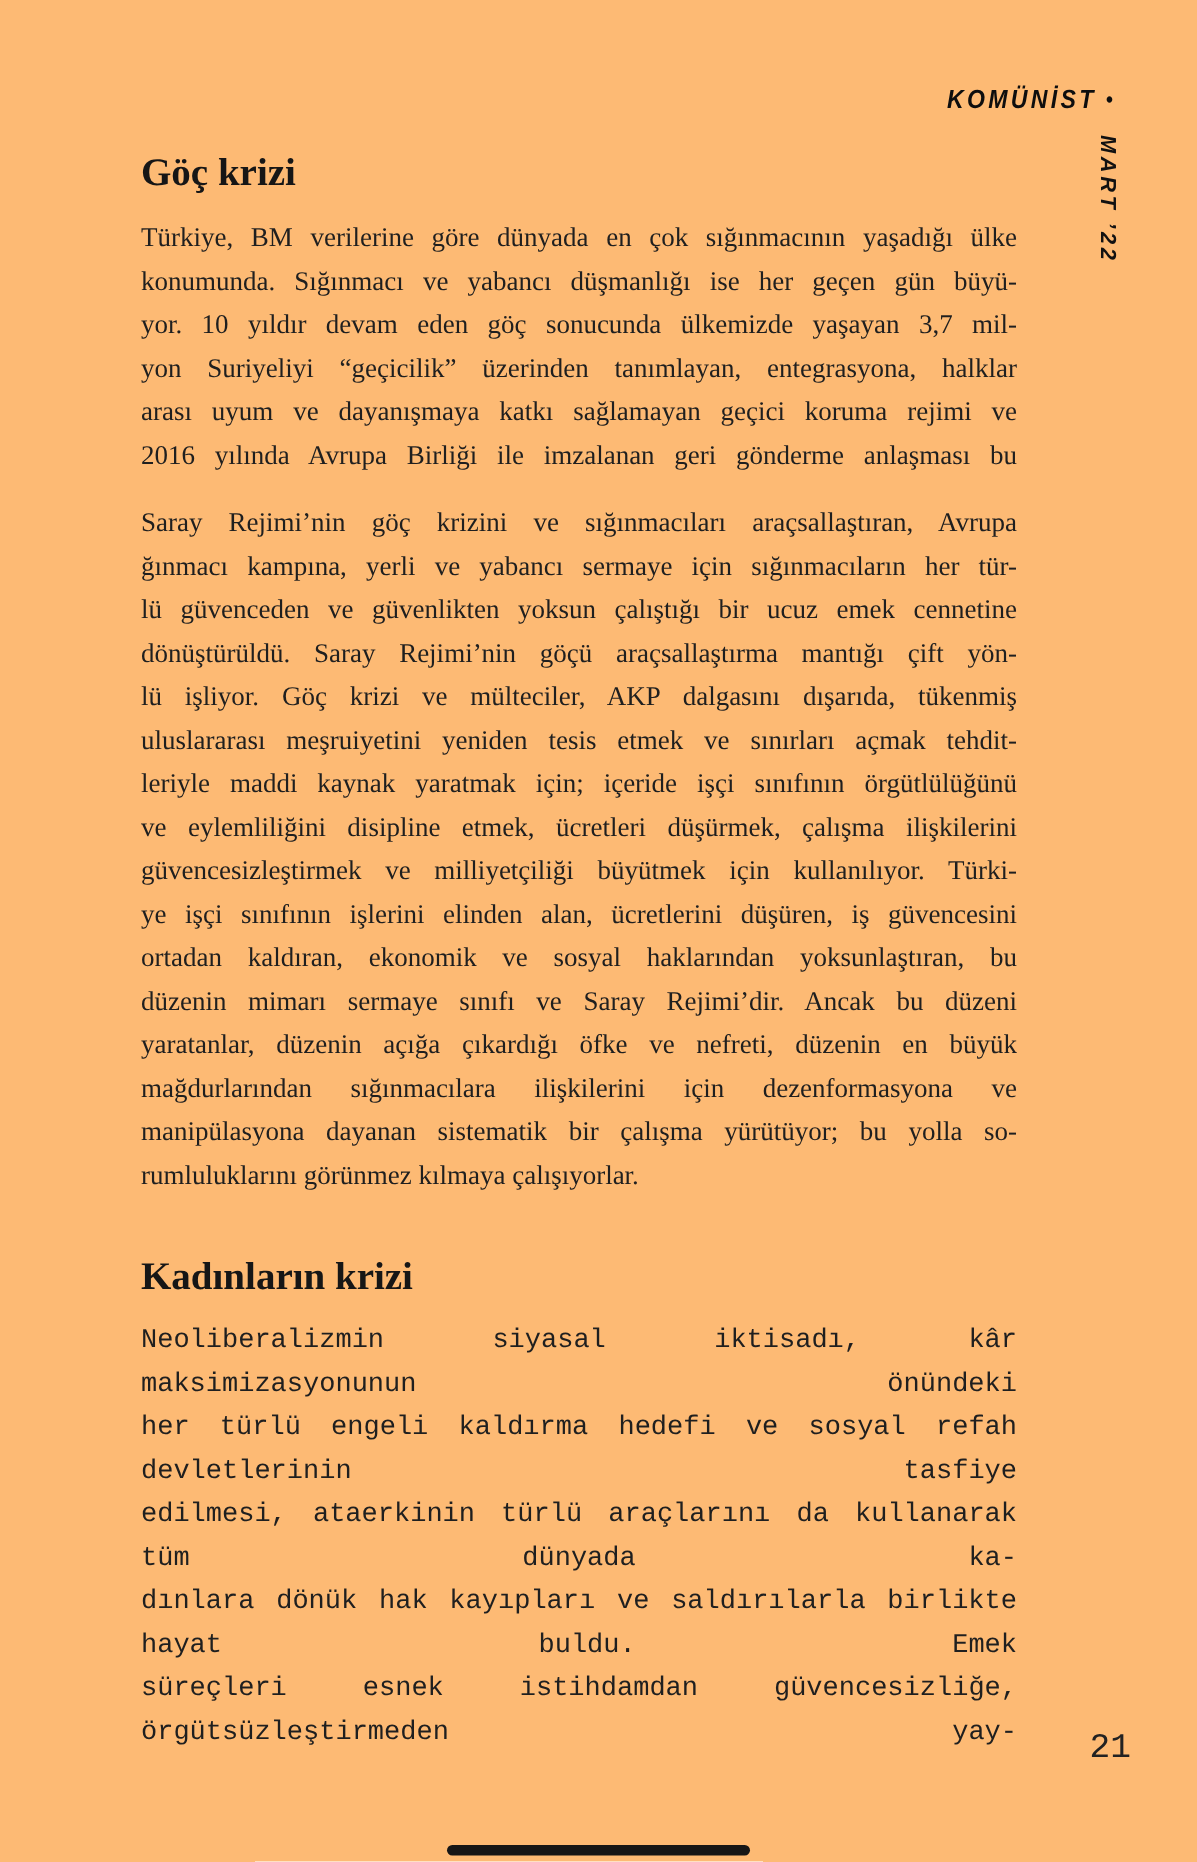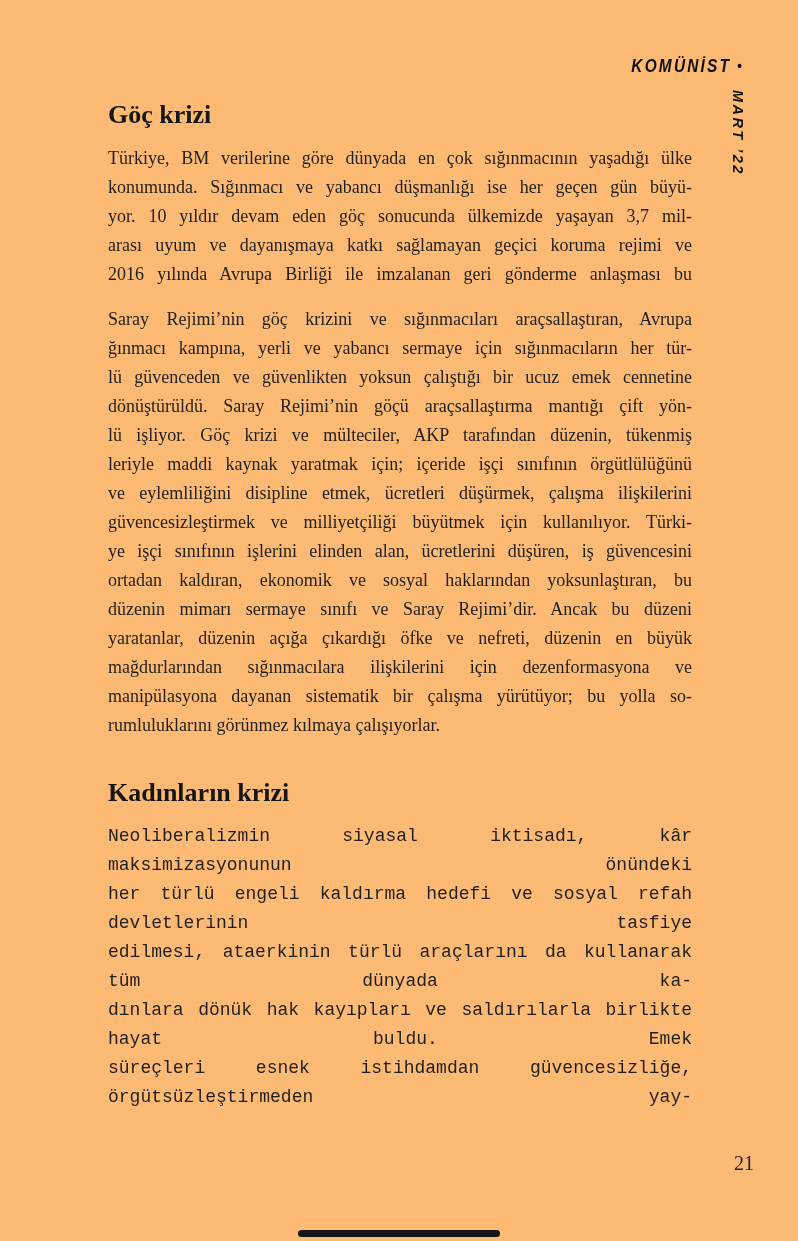--- a/index.html
+++ b/index.html
@@ -49,21 +49,21 @@
     font-weight: 700;
     font-size: 14.5px;
     letter-spacing: 2.5px;
     color: #111111;
     white-space: nowrap;
   }
 
   
   .text-column {
     position: absolute;
-    left: 108px;
+    left: 94px;
     top: 100px;
     width: 584px;
     color: #1f1f1f;
   }
   .section-heading {
     font-family: "Liberation Serif", "DejaVu Serif", serif;
     font-weight: 700;
     font-size: 26px;
     line-height: 30px;
     color: #161616;
@@ -86,23 +86,23 @@
   }
   .text-line.last {
     text-align-last: left;
   }
 
   
   .page-number {
     position: absolute;
     top: 1152px;
     right: 44px;
-    font-family: Liberation Serif, serif;
+    font-family: Liberation Mono, monospace;
     font-weight: 400;
-    font-size: 20px;
+    font-size: 23px;
     color: #222222;
     text-align: center;
   }
 
   
   .home-indicator {
     position: absolute;
     left: 50%;
     bottom: 4px;
     transform: translateX(-50%);
@@ -122,29 +122,31 @@
   </div>
 
   <div class="issue-vertical">MART ’22</div>
 
   <main class="text-column">
       <h2 class="section-heading">Göç krizi</h2>
       <div class="paragraph">
         <div class="text-line">Türkiye, BM verilerine göre dünyada en çok sığınmacının yaşadığı ülke</div>
         <div class="text-line">konumunda. Sığınmacı ve yabancı düşmanlığı ise her geçen gün büyü-</div>
         <div class="text-line">yor. 10 yıldır devam eden göç sonucunda ülkemizde yaşayan 3,7 mil-</div>
+        <div class="text-line">yon Suriyeliyi “geçicilik” üzerinden tanımlayan, entegrasyona, halklar</div>
         <div class="text-line">arası uyum ve dayanışmaya katkı sağlamayan geçici koruma rejimi ve</div>
         <div class="text-line">2016 yılında Avrupa Birliği ile imzalanan geri gönderme anlaşması bu</div>
       </div>
       <div class="paragraph">
         <div class="text-line">Saray Rejimi’nin göç krizini ve sığınmacıları araçsallaştıran, Avrupa</div>
         <div class="text-line">ğınmacı kampına, yerli ve yabancı sermaye için sığınmacıların her tür-</div>
         <div class="text-line">lü güvenceden ve güvenlikten yoksun çalıştığı bir ucuz emek cennetine</div>
         <div class="text-line">dönüştürüldü. Saray Rejimi’nin göçü araçsallaştırma mantığı çift yön-</div>
-        <div class="text-line">lü işliyor. Göç krizi ve mülteciler, AKP tarafından düzenin, tükenmiş</div>
+        <div class="text-line">lü işliyor. Göç krizi ve mülteciler, AKP dalgasını dışarıda, tükenmiş</div>
+        <div class="text-line">uluslararası meşruiyetini yeniden tesis etmek ve sınırları açmak tehdit-</div>
         <div class="text-line">leriyle maddi kaynak yaratmak için; içeride işçi sınıfının örgütlülüğünü</div>
         <div class="text-line">ve eylemliliğini disipline etmek, ücretleri düşürmek, çalışma ilişkilerini</div>
         <div class="text-line">güvencesizleştirmek ve milliyetçiliği büyütmek için kullanılıyor. Türki-</div>
         <div class="text-line">ye işçi sınıfının işlerini elinden alan, ücretlerini düşüren, iş güvencesini</div>
         <div class="text-line">ortadan kaldıran, ekonomik ve sosyal haklarından yoksunlaştıran, bu</div>
         <div class="text-line">düzenin mimarı sermaye sınıfı ve Saray Rejimi’dir. Ancak bu düzeni</div>
         <div class="text-line">yaratanlar, düzenin açığa çıkardığı öfke ve nefreti, düzenin en büyük</div>
         <div class="text-line">mağdurlarından sığınmacılara ilişkilerini için dezenformasyona ve</div>
         <div class="text-line">manipülasyona dayanan sistematik bir çalışma yürütüyor; bu yolla so-</div>
         <div class="text-line last">rumluluklarını görünmez kılmaya çalışıyorlar.</div>

